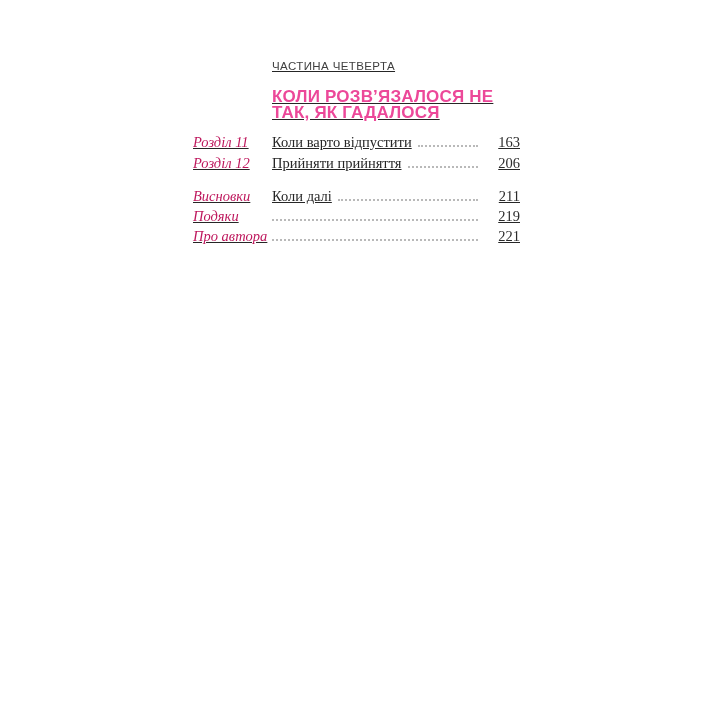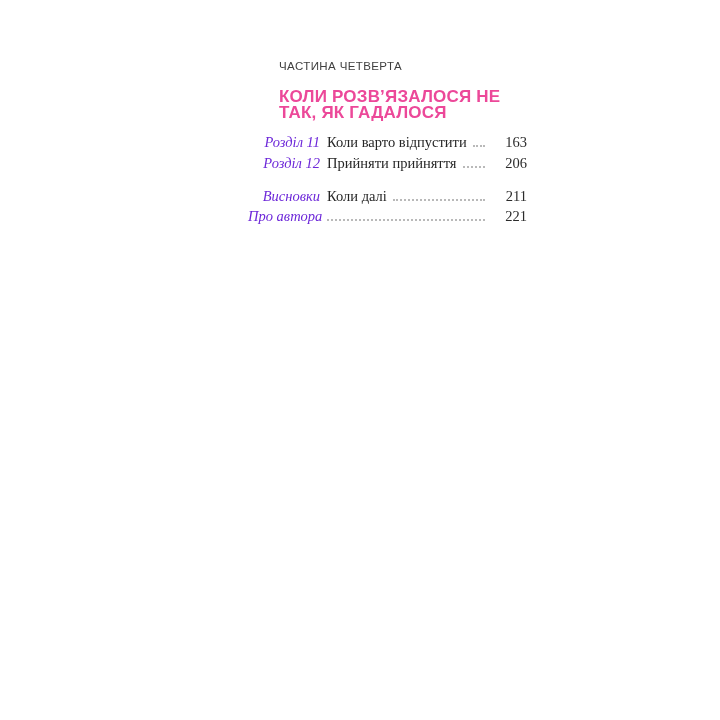--- a/index.html
+++ b/index.html
@@ -9,25 +9,26 @@
   }
   .page {
     position: relative;
     width: 720px;
     height: 720px;
     background: #ffffff;
     overflow: hidden;
   }
   .toc {
     position: absolute;
-    left: 200px;
+    left: 193px;
     top: 59px;
     width: 327px;
     color: #262626;
     font-family: "Liberation Serif", serif;
+    text-decoration: underline;
   }
   .part-heading {
     margin-left: 79px;
     font-family: "Liberation Sans", sans-serif;
   }
   .part-label {
     font-size: 11.5px;
     line-height: 14px;
     letter-spacing: 0.4px;
     color: #3f3f3f;
@@ -49,27 +50,25 @@
     display: flex;
     align-items: baseline;
     height: 21px;
     font-size: 14.5px;
     color: #2b2b2b;
   }
   .back-matter .toc-row { height: 20px; }
   .row-label {
     width: 72px;
     flex: 0 0 72px;
-    text-align: right;
     font-style: italic;
-    color: #6d28d9;
+    color: #be185d;
     white-space: nowrap;
     font-variant-numeric: oldstyle-nums;
     font-feature-settings: "onum" 1;
-    margin-left: 48px;
   }
   .row-spacer { width: 7px; flex: 0 0 7px; }
   .row-title {
     white-space: nowrap;
     color: #262626;
     text-align: center;
   }
   .row-leader {
     flex: 1 1 auto;
     border-bottom: 2px dotted #b9b9b9;
@@ -119,20 +118,27 @@
 
     <div class="toc-section back-matter" id="back-matter-section">
   <div class="toc-row">
     <span class="row-label">Висновки</span>
     <span class="row-spacer"></span>
     <span class="row-title">Коли далі</span>
     <span class="row-leader"></span>
     <span class="row-page">211</span>
   </div>
 
+  <div class="toc-row no-title">
+    <span class="row-label">Подяки</span>
+    <span class="row-spacer"></span>
+
+    <span class="row-leader"></span>
+    <span class="row-page">219</span>
+  </div>
 
   <div class="toc-row no-title">
     <span class="row-label">Про автора</span>
     <span class="row-spacer"></span>
 
     <span class="row-leader"></span>
     <span class="row-page">221</span>
   </div>
 </div>
 

